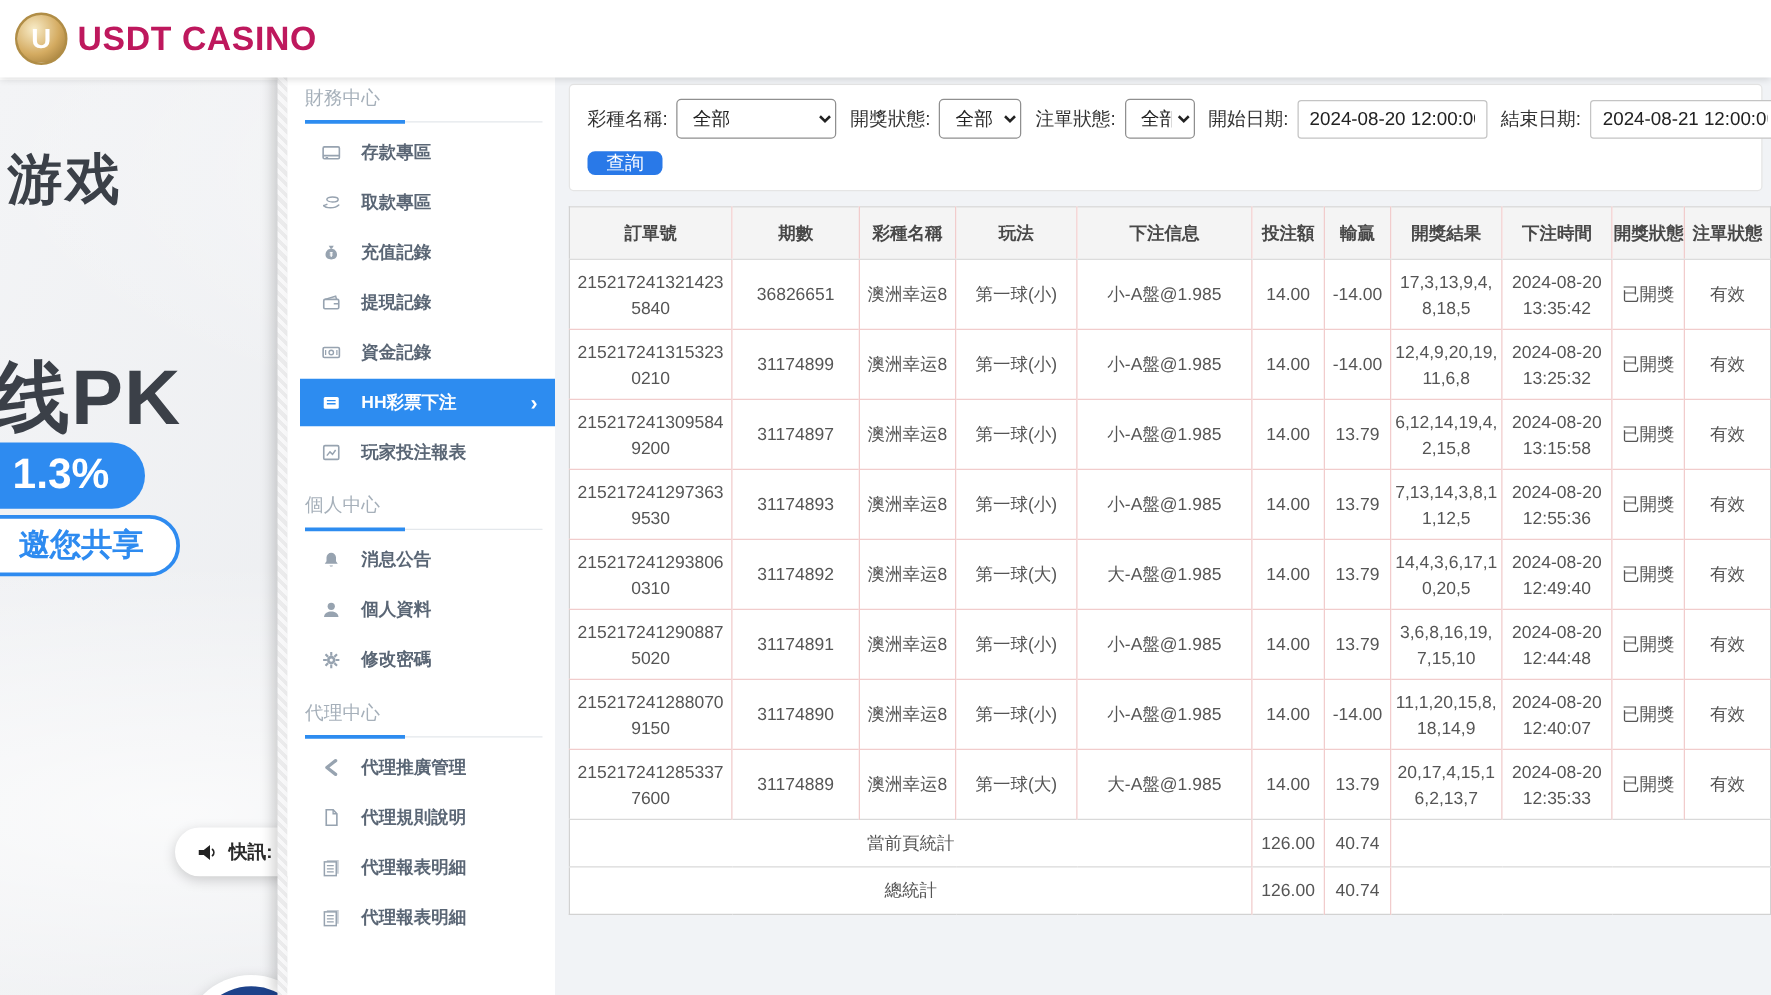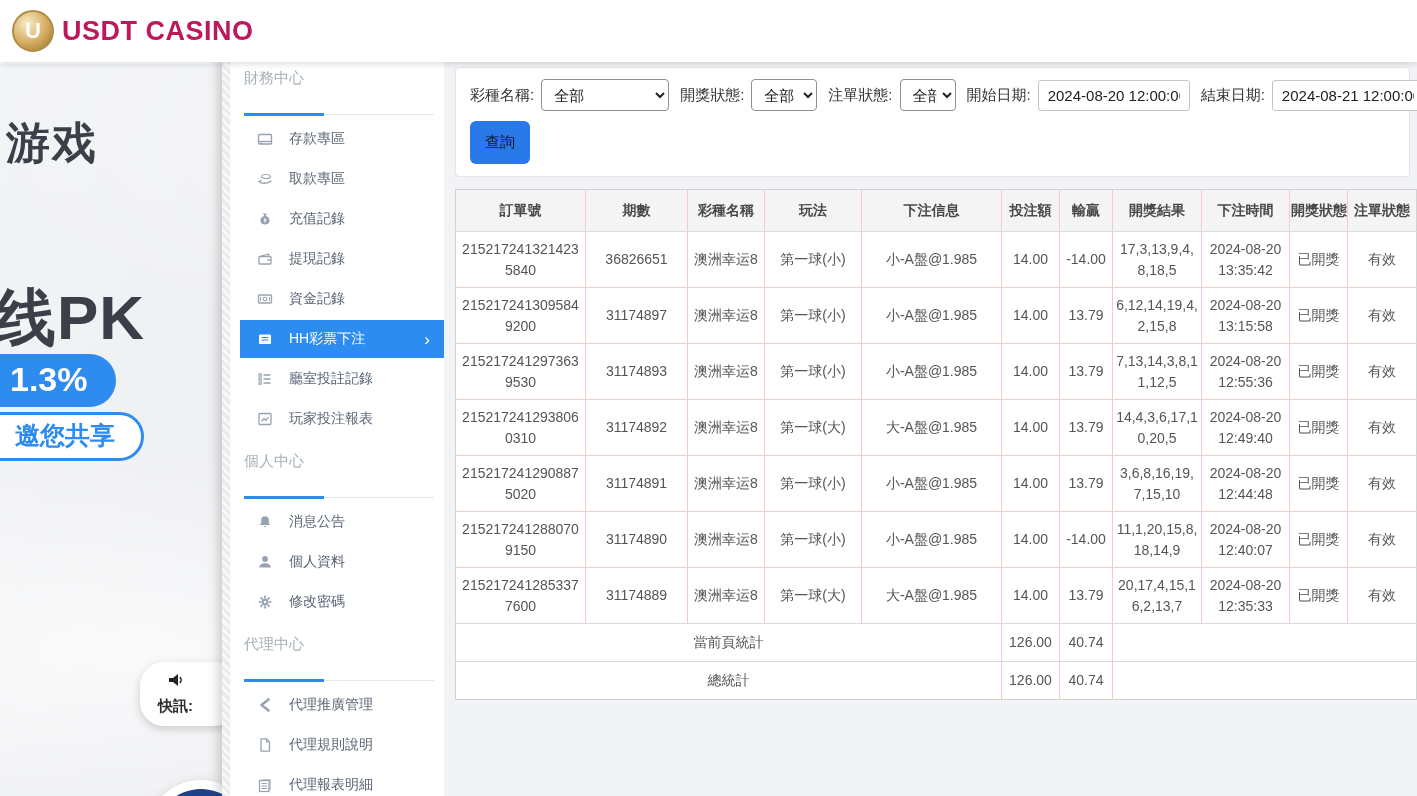--- a/index.html
+++ b/index.html
@@ -12,61 +12,61 @@
   .coin{width:42px;height:42px;border-radius:50%;background:radial-gradient(circle at 35% 30%,#f8ecc8,#d4ab61 55%,#93702f);border:2px solid #b08d46;display:flex;align-items:center;justify-content:center;color:#fff;font-weight:bold;font-size:22px;}
   .brand{font-size:27px;font-weight:bold;color:#be185d;letter-spacing:.5px;margin-left:8px;white-space:nowrap;}
   .bg-banner{position:absolute;top:64px;left:0;right:0;bottom:0;background:
     radial-gradient(120% 60% at 70% 10%,rgba(255,255,255,.9),rgba(255,255,255,0) 60%),
     radial-gradient(90% 50% at 10% 80%,rgba(255,255,255,.7),rgba(255,255,255,0) 55%),
     linear-gradient(115deg,#f3f4f6 0%,#e9ebee 45%,#dcdfe4 100%);overflow:hidden;}
   .banner-t1{position:absolute;top:50px;left:6px;font-size:44px;font-weight:900;color:#3b4048;letter-spacing:2px;}
   .banner-t2{position:absolute;top:212px;left:-6px;font-size:62px;font-weight:900;color:#3b4048;letter-spacing:1px;}
   .badge13{position:absolute;top:290px;left:-34px;background:#2e8bf0;color:#fff;font-weight:800;font-size:34px;padding:6px 28px 8px 44px;border-radius:30px;}
   .invite{position:absolute;top:348px;left:-30px;background:#fff;border:3px solid #2e8bf0;color:#2e8bf0;font-weight:800;font-size:25px;padding:4px 26px 6px 42px;border-radius:30px;}
-  .news-pill{position:absolute;top:598px;left:140px;background:#fff;border-radius:24px;box-shadow:0 3px 10px rgba(0,0,0,.18);padding:10px 46px 10px 18px;display:flex;align-items:center;gap:9px;font-weight:bold;color:#2b2b2b;font-size:15px;white-space:nowrap;flex-direction:column;}
+  .news-pill{position:absolute;top:598px;left:140px;background:#fff;border-radius:24px;box-shadow:0 3px 10px rgba(0,0,0,.18);padding:10px 46px 10px 18px;display:flex;align-items:center;gap:9px;font-weight:bold;color:#2b2b2b;font-size:15px;white-space:nowrap;}
   .team-logo{position:absolute;top:716px;left:146px;width:110px;height:110px;border-radius:50%;background:#fff;box-shadow:0 4px 12px rgba(0,0,0,.2);display:flex;align-items:center;justify-content:center;}
   .team-inner{width:92px;height:92px;border-radius:50%;background:#1d428a;display:flex;align-items:center;justify-content:center;}
 
   
   .overlay{position:absolute;top:0;left:222px;right:0;bottom:0;display:flex;flex-direction:column;box-shadow:-4px 0 10px rgba(0,0,0,.18);}
   .navy-strip{height:7px;background:linear-gradient(90deg,#2c4d8e,#101a2e 30%,#131d33 70%,#27406f);}
   .overlay-body{flex:1;display:flex;min-height:0;}
   .bg-scrollbar{width:8px;background:repeating-linear-gradient(45deg,#ebebec 0 3px,#f8f8f9 3px 6px);}
 
   
   .sidebar{width:214px;background:#fff;display:flex;flex-direction:column;box-shadow:2px 0 6px rgba(0,0,0,.06);overflow:hidden;}
   .sb-header{margin-left:10px;height:49px;background:linear-gradient(120deg,#0f82e6,#3ba5f5 70%,#5cbafb);color:#fff;padding:7px 0 0 16px;position:relative;overflow:hidden;flex:none;}
   .sb-title{font-size:17px;font-weight:bold;letter-spacing:2px;}
   .sb-sub{font-size:8px;letter-spacing:2px;margin-top:2px;opacity:.95;}
   .sb-gamepad{position:absolute;right:6px;top:6px;opacity:.35;}
-  .sb-section-title{margin:13px 10px 0 14px;color:#a6b0ba;font-size:15px;padding-bottom:26px;border-bottom:1px solid #e4e8ec;position:relative;flex:none;}
+  .sb-section-title{margin:13px 10px 0 14px;color:#a6b0ba;font-size:15px;padding-bottom:9px;border-bottom:1px solid #e4e8ec;position:relative;flex:none;}
   .sb-section-title::after{content:"";position:absolute;left:0;bottom:-2px;width:80px;height:3px;background:#2d8cf0;}
   .sb-items{padding-top:4px;flex:none;}
-  .sb-item{height:40px;display:flex;align-items:center;gap:16px;padding-left:16px;margin-left:10px;color:#5a6675;font-size:14px;cursor:pointer;}
+  .sb-item{height:40px;display:flex;align-items:center;gap:16px;padding-left:16px;margin-left:10px;color:#5a6675;font-size:14px;cursor:pointer;font-weight:bold;}
   .sb-item .sb-ico{width:17px;height:17px;flex:none;color:#97a3b0;display:flex;align-items:center;justify-content:center;}
   .sb-item.active{background:#2d8cf0;color:#fff;height:38px;margin-top:1px;margin-bottom:1px;}
   .sb-item.active .sb-ico{color:#fff;}
   .sb-item .chev{display:none;margin-left:auto;margin-right:14px;font-size:17px;line-height:1;}
   .sb-item.active .chev{display:block;}
 
   
   .main{flex:1;display:flex;flex-direction:column;background:#f1f3f6;min-width:0;}
   .topbar{height:48px;flex:none;background:#fafbfc;display:flex;align-items:center;gap:11px;padding-left:13px;color:#5f6b7a;font-size:15px;border-left:3px solid #1b86ea;}
   .burger{width:18px;display:flex;flex-direction:column;gap:3px;cursor:pointer;}
   .burger i{display:block;height:2px;background:#5f6b7a;border-radius:1px;}
   .content{flex:1;padding:12px 7px 0 11px;min-height:0;}
   .filter-panel{background:#fff;border:1px solid #e5e5e5;border-radius:4px;padding:11px 12px 12px 14px;}
   .filter-row{display:flex;align-items:center;font-size:15px;color:#333;white-space:nowrap;}
   .fgroup{display:flex;align-items:center;gap:7px;margin-right:11px;}
   .filter-panel select{height:32px;border:1px solid #8f8f8f;border-radius:4px;font-size:15px;color:#222;background:#fff;padding:0 2px 0 8px;font-family:inherit;}
   .sel-lottery{width:128px;}
   .sel-draw{width:66px;}
   .sel-order{width:56px;}
   .date-input{height:31px;width:152px;border:1px solid #c4c4c4;border-radius:3px;font-size:15px;color:#222;padding:0 9px;font-family:inherit;}
-  .search-btn{margin-top:10px;background:#2979e8;color:#0f172a;border:none;border-radius:6px;font-size:15px;padding:12px 15px;cursor:pointer;font-family:inherit;}
+  .search-btn{margin-top:10px;background:#2979e8;color:#ffffff;border:none;border-radius:6px;font-size:15px;padding:0 15px;cursor:pointer;font-family:inherit;}
 
   
   .table-wrap{margin-top:12px;}
   table{width:100%;border-collapse:collapse;table-layout:fixed;background:#fff;border:1px solid #d2d2d2;}
   th{background:#f4f4f4;color:#484848;font-weight:bold;font-size:14px;height:42px;border-left:1px solid #f1cccc;border-bottom:1px solid #dcdcdc;padding:0 1px;white-space:nowrap;overflow:hidden;text-align:center;}
   th:first-child{border-left:none;}
   td{color:#555;font-size:14px;text-align:center;height:56px;border-left:1px solid #f1cccc;border-top:1px solid #f1cccc;padding:4px 3px;line-height:1.5;overflow:hidden;}
   td:first-child{border-left:none;}
   tbody tr.data-row:first-child td{border-top:none;}
   tr.sum-row td{height:38px;border-top:1px solid #d9d9d9;}
@@ -177,31 +177,20 @@
             </div>
             <div class="sb-item active">
               <span class="sb-ico">
                 <svg width="16" height="16" viewBox="0 0 16 16">
                   <rect x="2" y="3.5" width="12" height="9.5" rx="1.2" fill="currentColor"></rect>
                   <path d="M4.5 6.5h7M4.5 9h7" stroke="#2d8cf0" stroke-width="1.1"></path>
                 </svg>
               </span>
               <span>HH彩票下注</span>
               <span class="chev">›</span>
-            </div>
-            <div class="sb-item">
-              <span class="sb-ico">
-                <svg width="16" height="16" viewBox="0 0 16 16">
-                  <rect x="2" y="3" width="2.2" height="2.2" fill="none" stroke="currentColor" stroke-width="1.1"></rect>
-                  <rect x="2" y="7" width="2.2" height="2.2" fill="none" stroke="currentColor" stroke-width="1.1"></rect>
-                  <rect x="2" y="11" width="2.2" height="2.2" fill="none" stroke="currentColor" stroke-width="1.1"></rect>
-                  <path d="M6.5 4h7M6.5 8h7M6.5 12h7" stroke="currentColor" stroke-width="1.3"></path>
-                </svg>
-              </span>
-              <span>廳室投註記錄</span>
             </div>
             <div class="sb-item">
               <span class="sb-ico">
                 <svg width="16" height="16" viewBox="0 0 16 16">
                   <rect x="2" y="2.5" width="12" height="11" rx="1" fill="none" stroke="currentColor" stroke-width="1.3"></rect>
                   <path d="M4.5 10.5l2.5-3 2 2 2.5-3.5" fill="none" stroke="currentColor" stroke-width="1.2"></path>
                 </svg>
               </span>
               <span>玩家投注報表</span>
             </div>
@@ -357,20 +346,33 @@
                   <td>第一球(小)</td>
                   <td>小-A盤@1.985</td>
                   <td>14.00</td>
                   <td>-14.00</td>
                   <td class="break">17,3,13,9,4,8,18,5</td>
                   <td>2024-08-20 13:35:42</td>
                   <td>已開獎</td>
                   <td>有效</td>
                 </tr>
                 <tr class="data-row">
+                  <td class="break">2152172413153230210</td>
+                  <td>31174899</td>
+                  <td>澳洲幸运8</td>
+                  <td>第一球(小)</td>
+                  <td>小-A盤@1.985</td>
+                  <td>14.00</td>
+                  <td>-14.00</td>
+                  <td class="break">12,4,9,20,19,11,6,8</td>
+                  <td>2024-08-20 13:25:32</td>
+                  <td>已開獎</td>
+                  <td>有效</td>
+                </tr>
+                <tr class="data-row">
                   <td class="break">2152172413095849200</td>
                   <td>31174897</td>
                   <td>澳洲幸运8</td>
                   <td>第一球(小)</td>
                   <td>小-A盤@1.985</td>
                   <td>14.00</td>
                   <td>13.79</td>
                   <td class="break">6,12,14,19,4,2,15,8</td>
                   <td>2024-08-20 13:15:58</td>
                   <td>已開獎</td>

